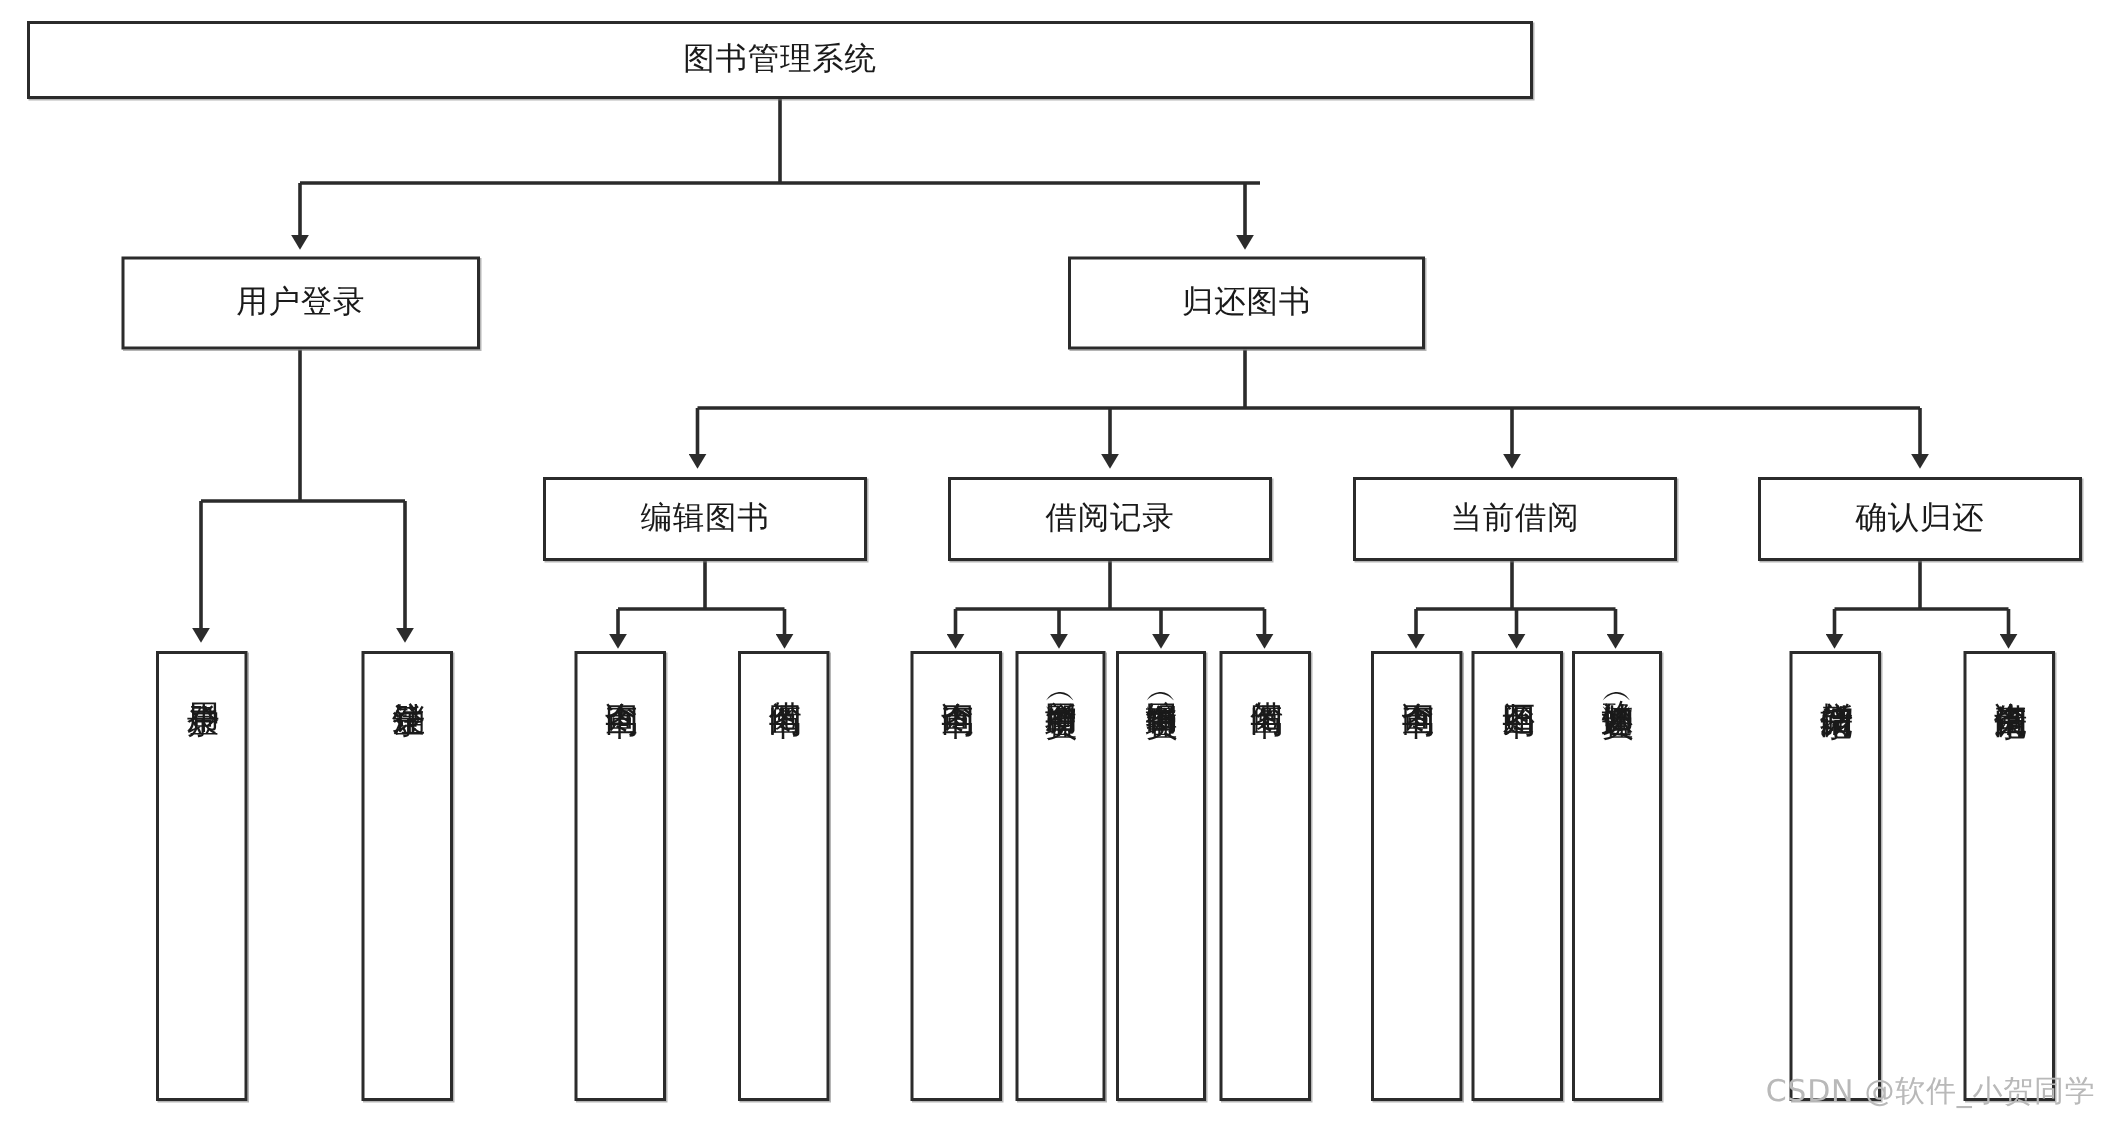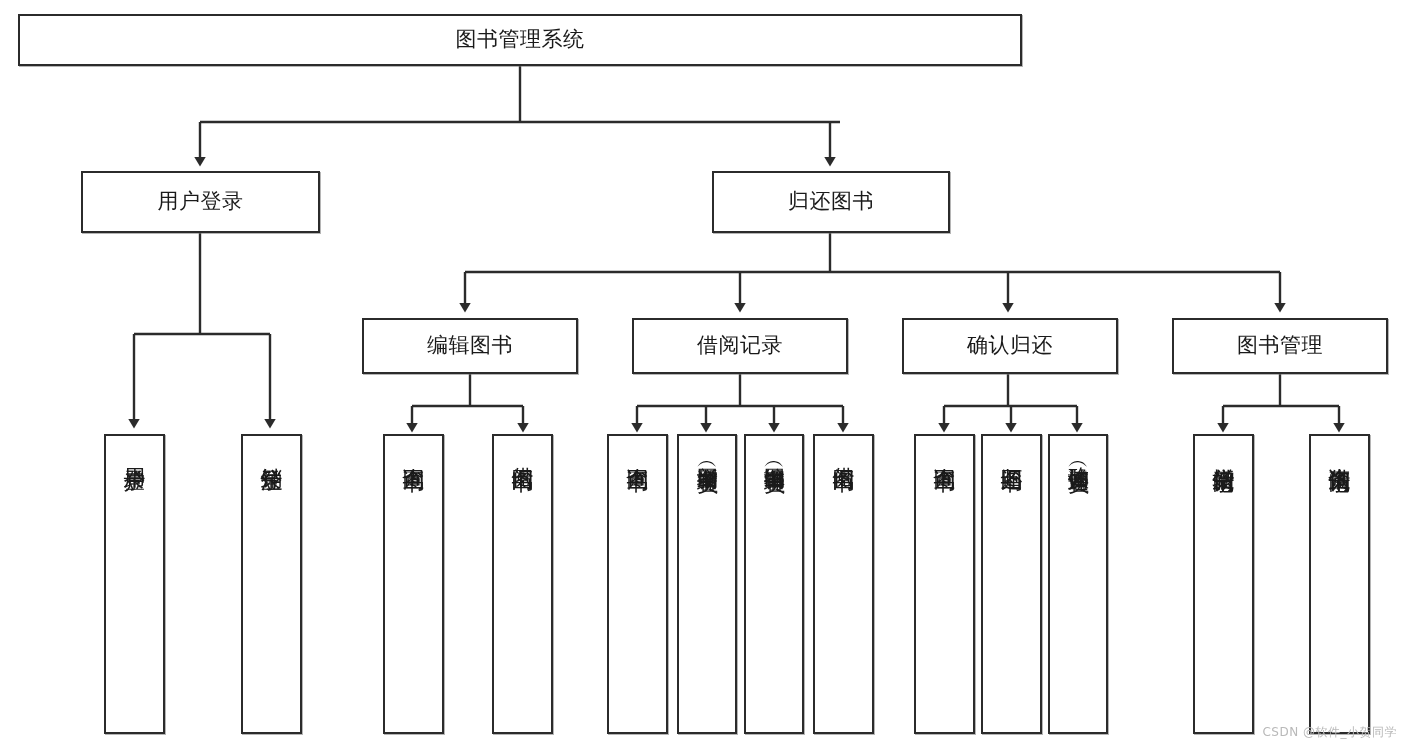--- a/index.html
+++ b/index.html
@@ -59,21 +59,21 @@
     line-height: 1.18;
     letter-spacing: 1px;
   }
   .node.vert.narrow .label {
     font-size: 21px;
   }
   .watermark {
     position: absolute;
     right: 8px;
     bottom: 6px;
-    font-size: 12px;
+    font-size: 20px;
     color: #b9b9b9;
     letter-spacing: 0.5px;
     white-space: nowrap;
   }
 </style>
 </head>
 <body>
 
 <div id="canvas">
 
@@ -141,25 +141,25 @@
 
   <div class="node horiz" style="left:362px; top:318px; width:216px; height:56px;">
     <span class="label">编辑图书</span>
   </div>
 
   <div class="node horiz" style="left:632px; top:318px; width:216px; height:56px;">
     <span class="label">借阅记录</span>
   </div>
 
   <div class="node horiz" style="left:902px; top:318px; width:216px; height:56px;">
+    <span class="label">当前借阅</span>
+  </div>
+
+  <div class="node horiz" style="left:1172px; top:318px; width:216px; height:56px;">
     <span class="label">确认归还</span>
-  </div>
-
-  <div class="node horiz" style="left:1172px; top:318px; width:216px; height:56px;">
-    <span class="label">图书管理</span>
   </div>
 
   <div class="node vert" style="left:104px; top:434px; width:61px; height:300px;">
     <span class="label">用户登录</span>
   </div>
 
   <div class="node vert" style="left:241px; top:434px; width:61px; height:300px;">
     <span class="label">注销登录</span>
   </div>
 

